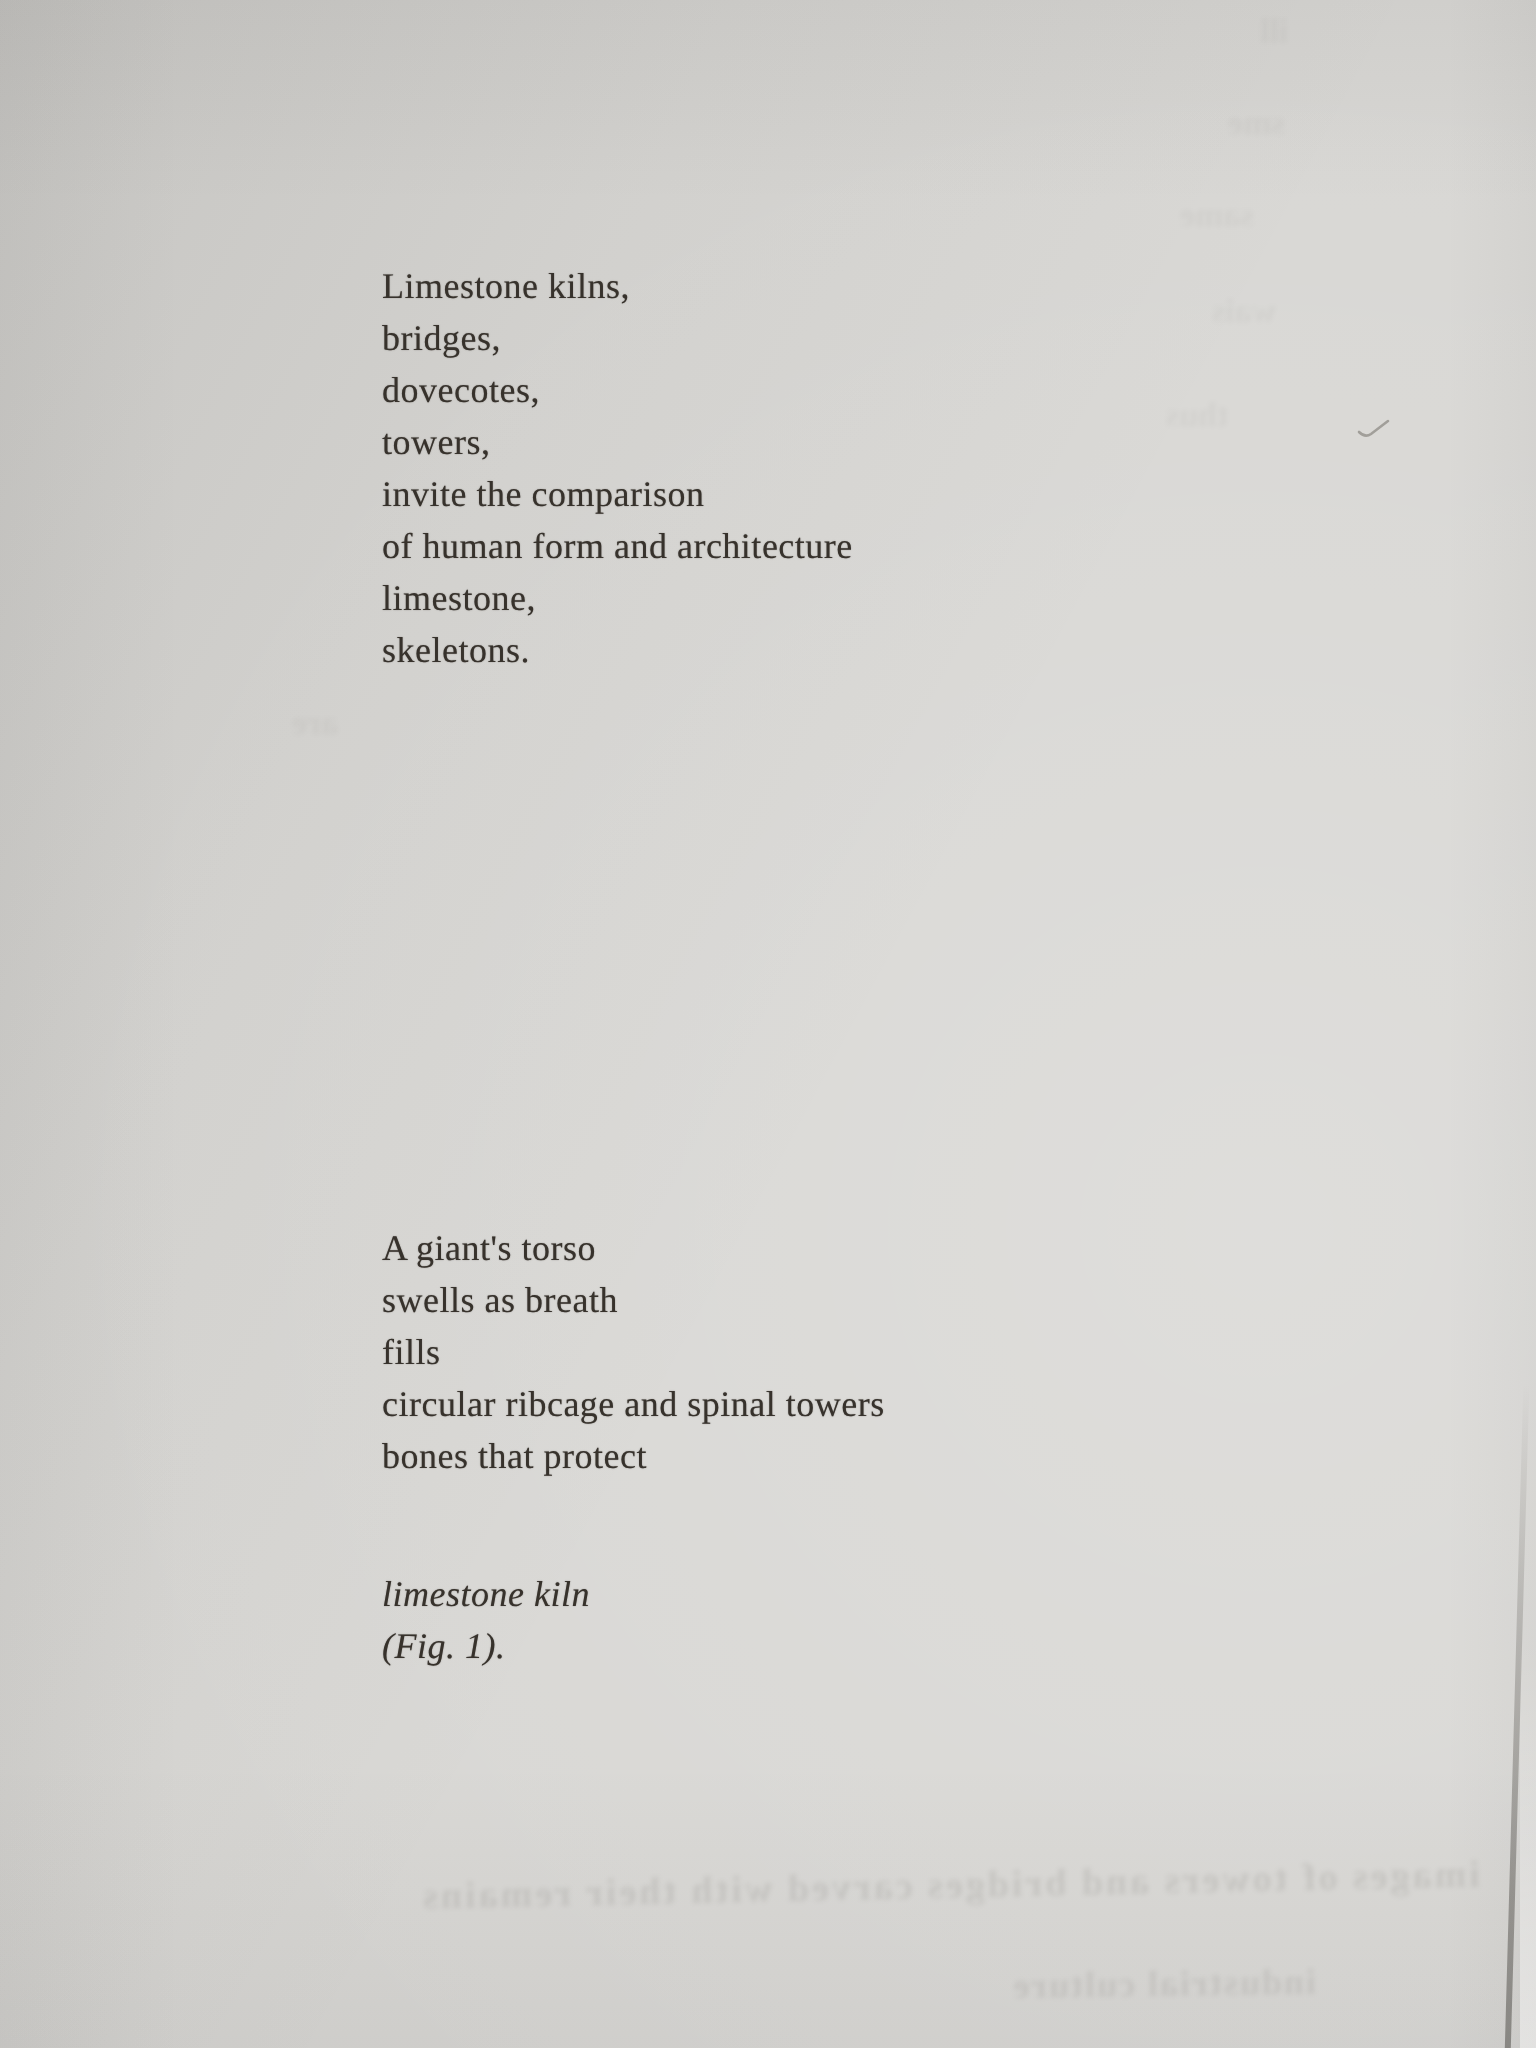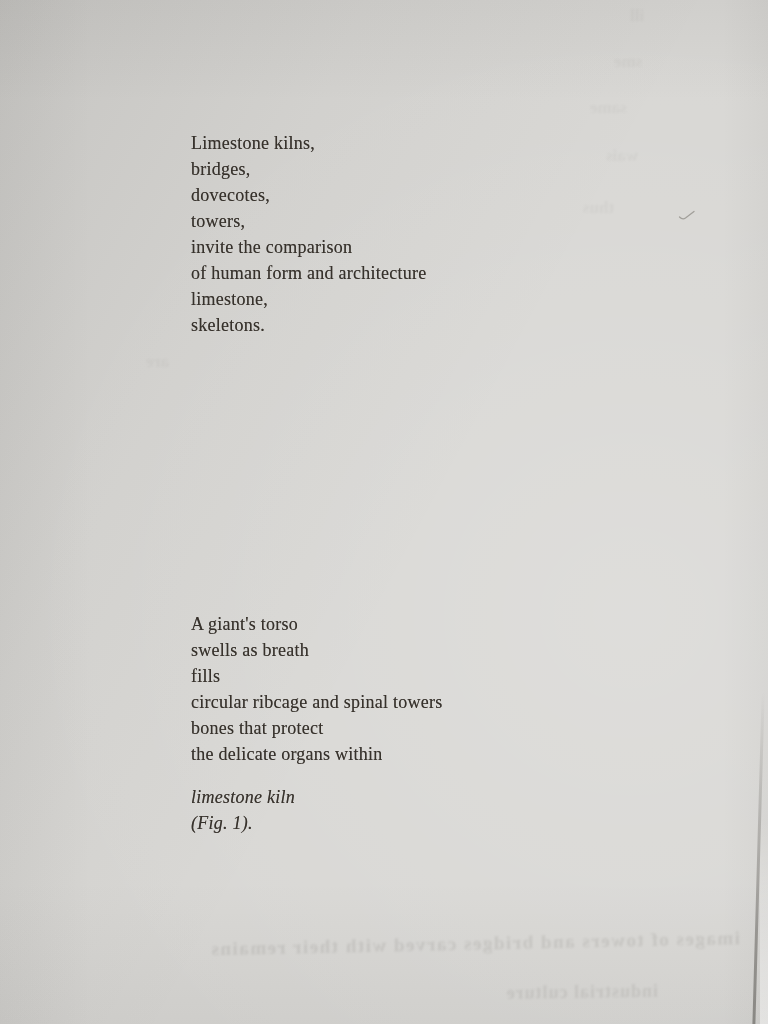--- a/index.html
+++ b/index.html
@@ -80,21 +80,21 @@
   }
 </style>
 </head>
 <body>
 
 <div class="page">
 
   <div class="poem">
       <div class="stanza" style="top: 130px;"><div>Limestone kilns,</div><div>bridges,</div><div>dovecotes,</div><div>towers,</div><div>invite the comparison</div><div>of human form and architecture</div><div>limestone,</div><div>skeletons.</div></div>
       <div class="stanza" style="top: 591px; margin-top: 20px;"><div>A giant's torso</div><div>swells as breath</div><div>fills</div></div>
-      <div class="stanza" style="top: 689px;"><div>circular ribcage and spinal towers</div><div>bones that protect</div><div>the delicate organs within</div></div>
+      <div class="stanza" style="top: 689px;"><div>circular ribcage and spinal towers</div><div>bones that protect</div></div>
       <div class="stanza" style="top: 784px; font-style: italic;"><div>limestone kiln</div><div>(Fig. 1).</div></div>
     </div>
 
   <div class="ghost ghost-bottom-1">images of towers and bridges carved with their remains</div>
   <div class="ghost ghost-bottom-2">industrial culture</div>
   <div id="ghost-frags">
       <div class="ghost ghost-frag" style="left: 630px; top: 6px;">ill</div>
       <div class="ghost ghost-frag" style="left: 614px; top: 52px;">sme</div>
       <div class="ghost ghost-frag" style="left: 590px; top: 98px;">same</div>
       <div class="ghost ghost-frag" style="left: 606px; top: 146px;">wais</div>

